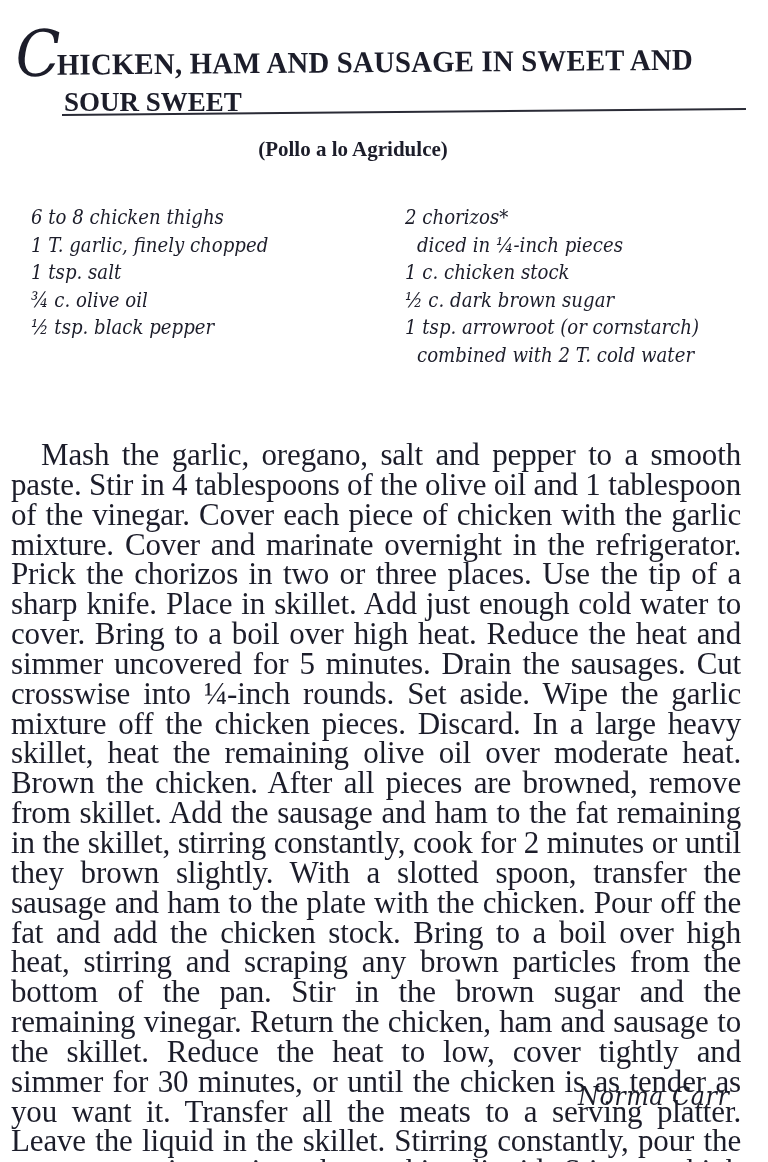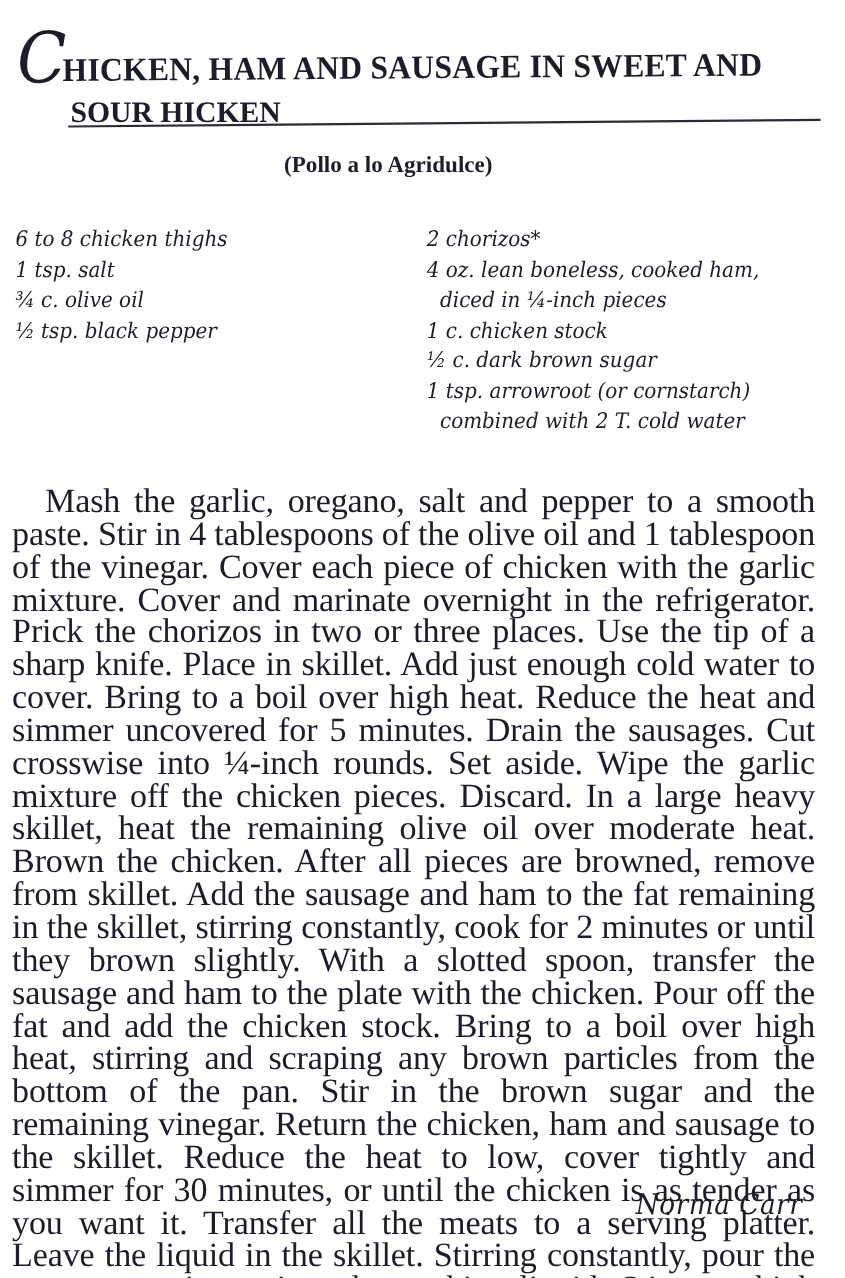--- a/index.html
+++ b/index.html
@@ -102,20 +102,21 @@
     }
     .col {
       position: absolute;
       top: 0;
     }
     .col-left { left: 0; }
     .col-right { left: 374px; }
     .ing {
       white-space: nowrap;
       display: block;
+      margin-left: 17px;
     }
     .ing.cont {
       padding-left: 12px;
     }
     .ing .inner {
       display: inline-block;
       transform: scaleX(0.93);
       transform-origin: left center;
     }
     
@@ -152,38 +153,38 @@
   </style>
 </head>
 <body>
 
 <div class="page">
 
   <div class="title-line1">
     <span class="drop-cap">C</span><span class="title-text">HICKEN, HAM AND SAUSAGE IN SWEET AND</span>
   </div>
 
-  <div class="title-line2">SOUR HICKEN</div>
+  <div class="title-line2">SOUR SWEET</div>
 
   <div class="title-rule"></div>
 
   <div class="subtitle">
     <span>(Pollo a lo Agridulce)</span>
   </div>
 
   <div class="ingredients">
     <div class="col col-left">
       <span class="ing"><span class="inner">6 to 8 chicken thighs</span></span>
+      <span class="ing"><span class="inner">1 T. garlic, finely chopped</span></span>
       <span class="ing"><span class="inner">1 tsp. salt</span></span>
       <span class="ing"><span class="inner">¾ c. olive oil</span></span>
       <span class="ing"><span class="inner">½ tsp. black pepper</span></span>
     </div>
     <div class="col col-right">
       <span class="ing"><span class="inner">2 chorizos*</span></span>
-      <span class="ing"><span class="inner">4 oz. lean boneless, cooked ham,</span></span>
       <span class="ing cont"><span class="inner">diced in ¼-inch pieces</span></span>
       <span class="ing"><span class="inner">1 c. chicken stock</span></span>
       <span class="ing"><span class="inner">½ c. dark brown sugar</span></span>
       <span class="ing"><span class="inner">1 tsp. arrowroot (or cornstarch)</span></span>
       <span class="ing cont"><span class="inner">combined with 2 T. cold water</span></span>
     </div>
   </div>
 
   <p class="method">
       <span class="method-inner">Mash the garlic, oregano, salt and pepper to a smooth paste. Stir in 4 tablespoons of the olive oil and 1 tablespoon of the vinegar. Cover each piece of chicken with the garlic mixture. Cover and marinate overnight in the refrigerator. Prick the chorizos in two or three places. Use the tip of a sharp knife. Place in skillet. Add just enough cold water to cover. Bring to a boil over high heat. Reduce the heat and simmer uncovered for 5 minutes. Drain the sausages. Cut crosswise into ¼-inch rounds. Set aside. Wipe the garlic mixture off the chicken pieces. Discard. In a large heavy skillet, heat the remaining olive oil over moderate heat. Brown the chicken. After all pieces are browned, remove from skillet. Add the sausage and ham to the fat remaining in the skillet, stirring constantly, cook for 2 minutes or until they brown slightly. With a slotted spoon, transfer the sausage and ham to the plate with the chicken. Pour off the fat and add the chicken stock. Bring to a boil over high heat, stirring and scraping any brown particles from the bottom of the pan. Stir in the brown sugar and the remaining vinegar. Return the chicken, ham and sausage to the skillet. Reduce the heat to low, cover tightly and simmer for 30 minutes, or until the chicken is as tender as you want it. Transfer all the meats to a serving platter. Leave the liquid in the skillet. Stirring constantly, pour the arrowroot mixture into the cooking liquid. Stir over high heat until the sauce comes to a boil and thickens. Serves 4.</span>

